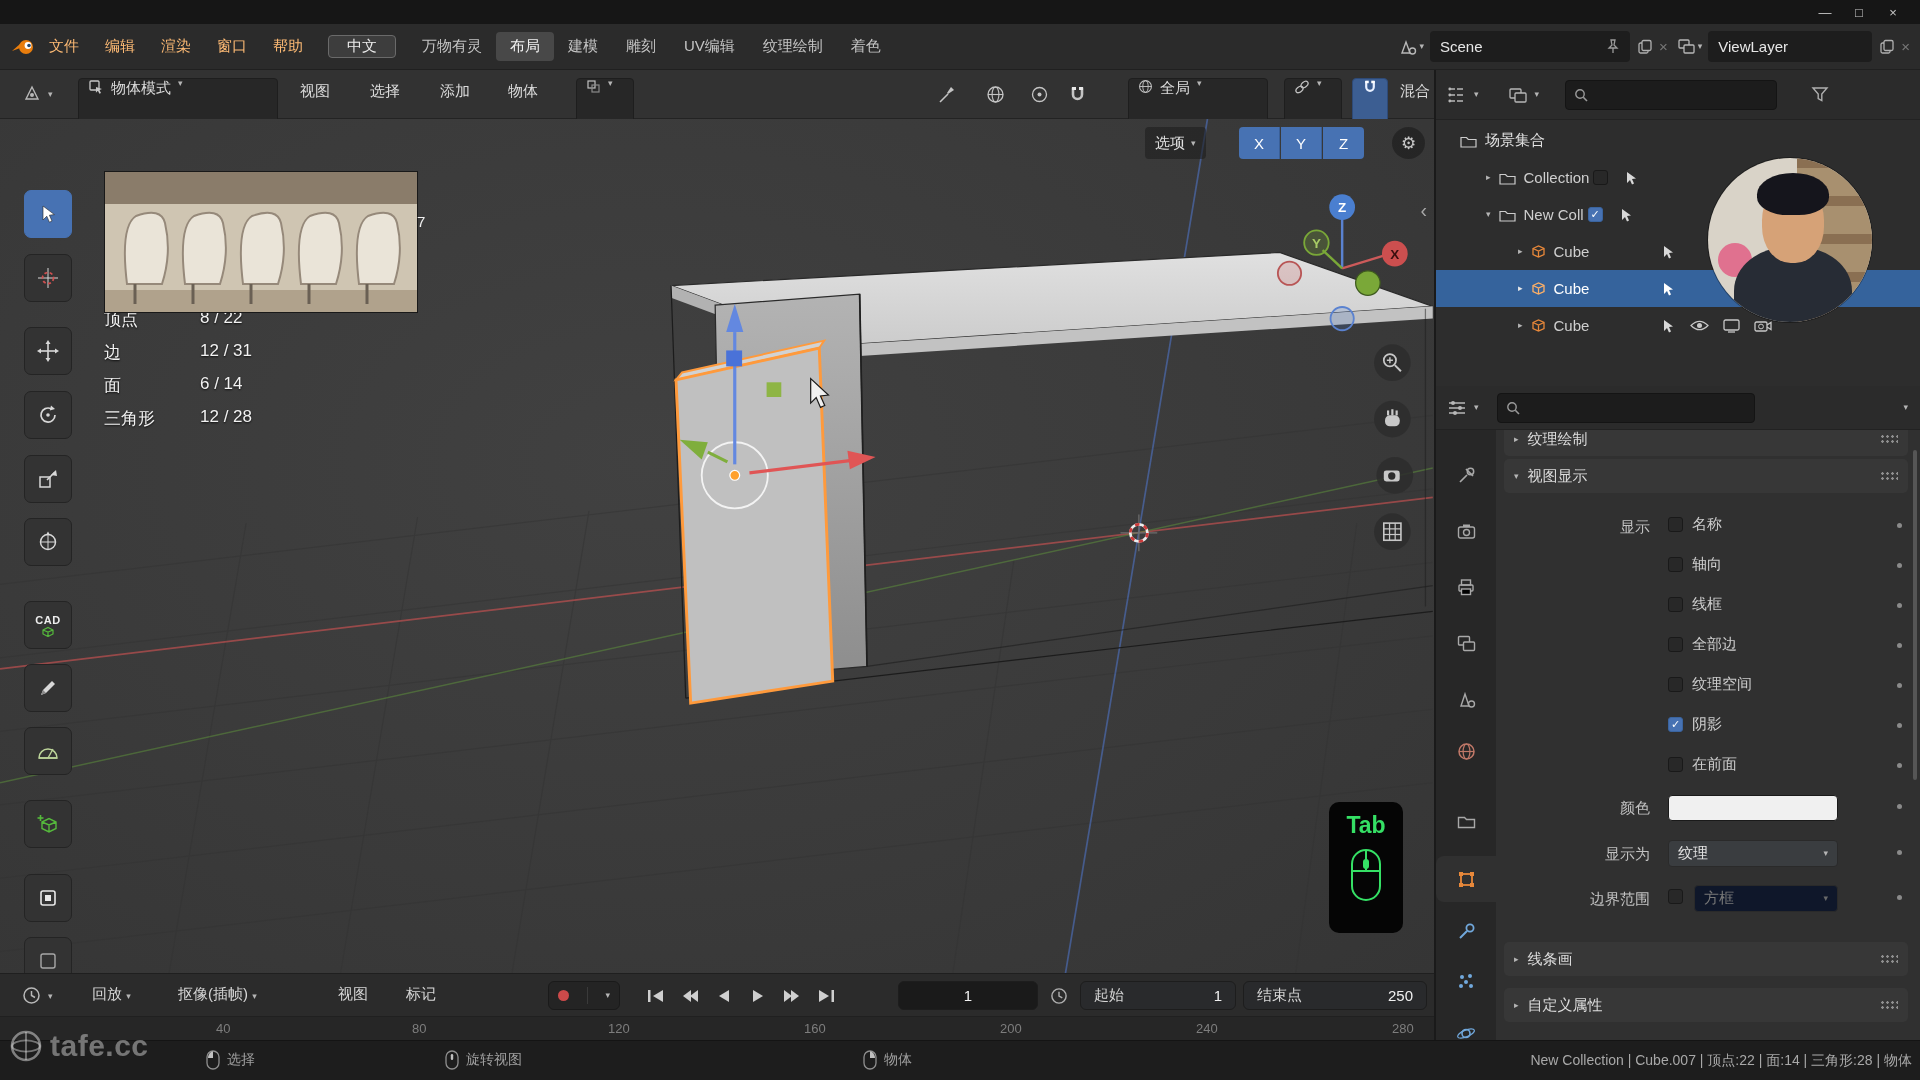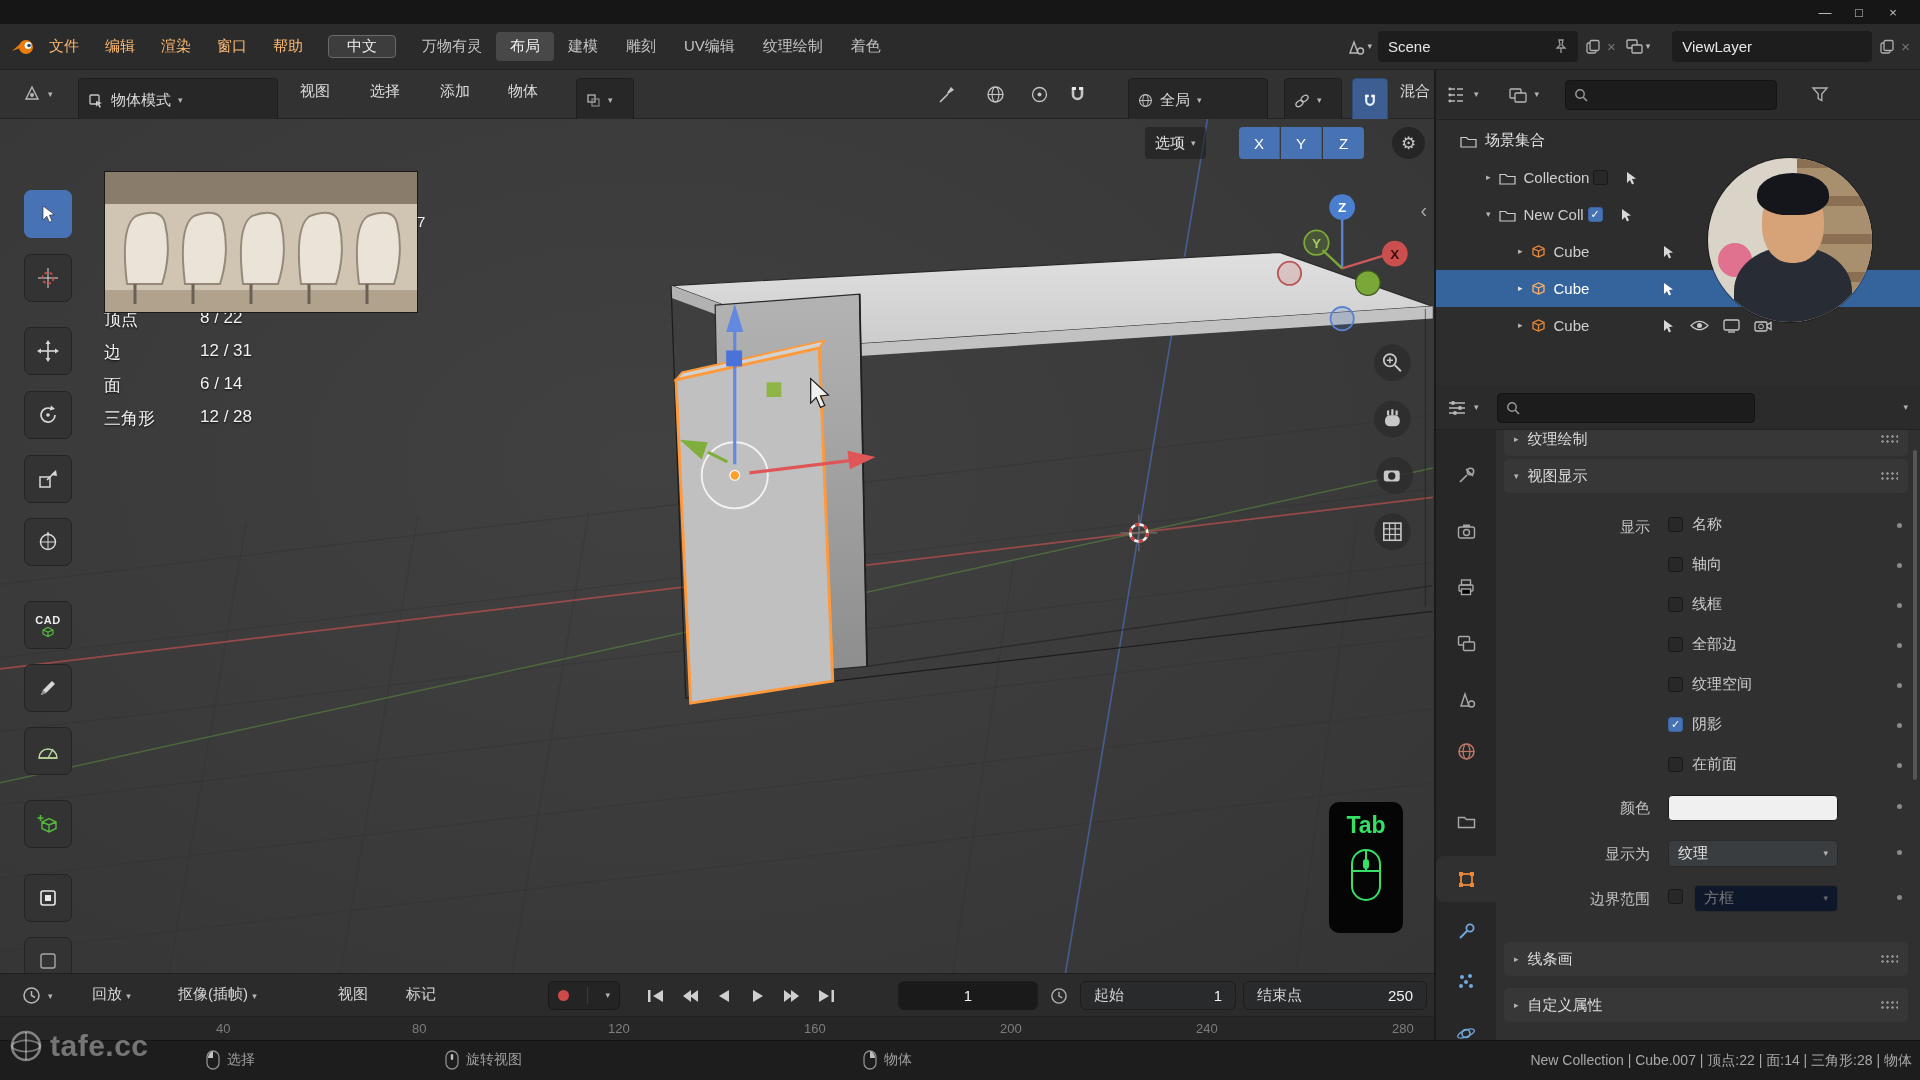--- a/index.html
+++ b/index.html
@@ -13,21 +13,21 @@
 #menubar{position:absolute;left:0;top:24px;width:1920px;height:46px;background:#2b2b2b;display:flex;align-items:center;padding-left:10px;border-bottom:1px solid #202020}
 .mmenu{padding:0 13px;font-size:15px;color:#fdba74}
 .wstab{padding:5px 14px;font-size:15px;color:#c4c4c4;border-radius:4px}
 .wstab.active{background:#484848;color:#f0f0f0}
 #langtab{margin:0 12px;padding:1px 18px;background:#3d3d3d;border:1px solid #6a6a6a;border-radius:4px;color:#ececec;font-size:15px}
 .chev{font-size:9px;color:#b5b5b5;line-height:1}
 .field{background:#1d1d1d;border-radius:4px;height:31px;display:flex;align-items:center;padding:0 10px;color:#e6e6e6;font-size:15px}
 
 #toolheader{position:absolute;left:0;top:70px;width:1434px;height:49px;background:#323232;border-bottom:1px solid #232323}
 .thmenu{position:absolute;top:12px;font-size:15px;color:#dcdcdc}
-.dropbox{position:absolute;display:flex;align-items:center;gap:7px;background:#272727;border:1px solid #1e1e1e;border-radius:4px;height:45px;padding:0 9px;color:#dcdcdc;font-size:15px;top:8px}
+.dropbox{position:absolute;display:flex;gap:7px;background:#272727;border:1px solid #1e1e1e;border-radius:4px;height:45px;padding:0 9px;color:#dcdcdc;font-size:15px;top:8px}
 
 #viewport{position:absolute;left:0;top:119px;width:1434px;height:854px;overflow:hidden;background:radial-gradient(ellipse at 45% 40%,#414141 0%,#3a3a3a 60%,#353535 100%)}
 .tb{position:absolute;left:24px;width:48px;height:48px;background:#333333;border:1px solid #242424;border-radius:7px;display:flex;align-items:center;justify-content:center;flex-direction:column}
 .tb.active{background:#4772b3;border-color:#4772b3}
 .axisbtn{position:absolute;top:8px;width:41px;height:32px;background:#4772b3;color:#fff;font-size:15px;display:flex;align-items:center;justify-content:center}
 .statlab{position:absolute;left:104px;width:88px;color:#f2f2f2;font-size:17px;text-shadow:0 1px 2px rgba(0,0,0,.8)}
 .statval{position:absolute;left:200px;color:#f2f2f2;font-size:17px;text-shadow:0 1px 2px rgba(0,0,0,.8)}
 
 #outliner{position:absolute;left:1436px;top:70px;width:484px;height:316px;background:#2d2d2d}
 .orow{position:absolute;left:0;width:484px;height:37px;display:flex;align-items:center;color:#cfcfcf;font-size:15px}
@@ -108,21 +108,21 @@
   <svg width="16" height="16" viewBox="0 0 16 16" style="margin-left:7px">
       <rect x="2" y="4" width="9" height="10" rx="1.5" fill="none" stroke="#b0b0b0" stroke-width="1.3"></rect>
       <rect x="5" y="1.5" width="9" height="10" rx="1.5" fill="#2b2b2b" stroke="#b0b0b0" stroke-width="1.3"></rect>
     </svg>
   <span style="color:#777;font-size:15px;margin:0 8px 0 6px">×</span>
   <svg width="22" height="18" viewBox="0 0 20 18">
       <rect x="2" y="2" width="10" height="8" rx="1" fill="none" stroke="#b8b8b8" stroke-width="1.3"></rect>
       <rect x="7" y="7" width="10" height="8" rx="1" fill="#2b2b2b" stroke="#b8b8b8" stroke-width="1.3"></rect>
     </svg>
   <span class="chev">▾</span>
-  <div class="field" style="width:200px;margin-left:22px">
+  <div class="field" style="width:164px;margin-left:6px">
     <span>ViewLayer</span>
   </div>
   <svg width="16" height="16" viewBox="0 0 16 16" style="margin-left:7px">
       <rect x="2" y="4" width="9" height="10" rx="1.5" fill="none" stroke="#b0b0b0" stroke-width="1.3"></rect>
       <rect x="5" y="1.5" width="9" height="10" rx="1.5" fill="#2b2b2b" stroke="#b0b0b0" stroke-width="1.3"></rect>
     </svg>
   <span style="color:#777;font-size:15px;margin:0 10px 0 6px">×</span>
 </div>
 
 <div id="toolheader">

